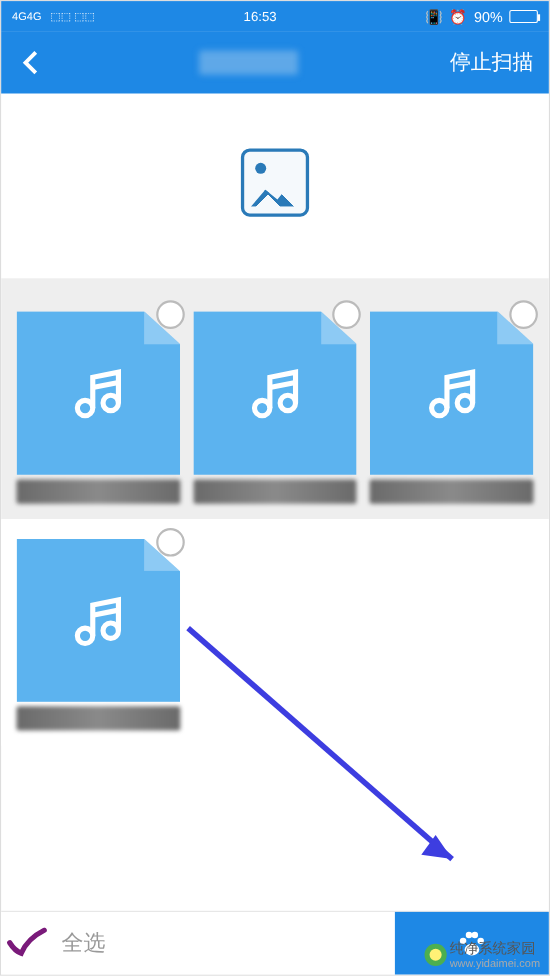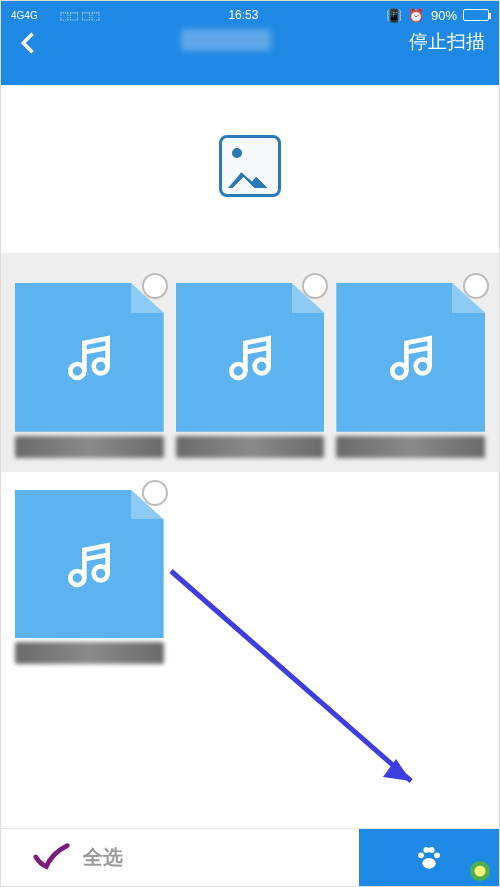--- a/index.html
+++ b/index.html
@@ -1,42 +1,42 @@
 <!DOCTYPE html>
 <html><head>
 <meta charset="utf-8">
 <style>
 * { margin: 0; padding: 0; box-sizing: border-box; }
 body { font-family: -apple-system, "Helvetica Neue", Arial, sans-serif; background: #fff; width: 500px; height: 887px; position: relative; overflow: hidden; border: 1px solid #ddd; }
 .status-bar { height: 28px; background: #1e88e5; color: #fff; display: flex; align-items: center; padding: 0 10px; font-size: 13px; justify-content: space-between; }
-.status-left { display: flex; align-items: center; gap: 22px; font-size: 10px; }
+.status-left { display: flex; align-items: center; gap: 8px; font-size: 10px; }
 .status-right { display: flex; align-items: center; gap: 6px; }
 .status-center { font-size: 12px; font-weight: 400; }
-.header { height: 56px; background: #1e88e5; display: flex; padding: 0 14px; color: #fff; justify-content: space-between; }
+.header { height: 56px; background: #1e88e5; display: flex; align-items: center; padding: 0 14px; color: #fff; justify-content: space-between; }
 .back { width: 28px; height: 28px; }
 .header-title { flex: 1; text-align: center; }
 .title-blur { width: 90px; height: 22px; background: #5fa8e8; filter: blur(3px); border-radius: 2px; margin: 0 auto; }
 .stop { font-size: 19px; font-weight: 500; }
 .scan-section { text-align: center; padding: 50px 20px 30px; }
 .scan-icon { width: 62px; height: 62px; margin: 0 auto 26px; border: 3px solid #2a7ab8; border-radius: 8px; background: #f5f9fc; position: relative; }
 .scan-icon::before { content: ""; position: absolute; top: 10px; left: 10px; width: 10px; height: 10px; background: #2a7ab8; border-radius: 50%; }
 .scan-icon::after { content: ""; position: absolute; bottom: 6px; left: 6px; right: 6px; height: 22px; background: linear-gradient(45deg, transparent 40%, #2a7ab8 40%, #2a7ab8 60%, transparent 60%), linear-gradient(-45deg, transparent 60%, #2a7ab8 60%); clip-path: polygon(0 100%, 30% 30%, 55% 70%, 75% 20%, 100% 100%); }
 .scan-title { font-size: 22px; margin-bottom: 20px; color: #222; }
 .scan-desc { font-size: 18px; color: #333; }
 .scan-desc .count { color: #1e88e5; }
 .grid { display: grid; grid-template-columns: repeat(3, 1fr); gap: 12px; padding: 30px 14px 14px; background: #eee; }
 .file-item { position: relative; }
 .file-icon { width: 100%; aspect-ratio: 1/1; background: #5cb3ef; position: relative; clip-path: polygon(0 0, 78% 0, 100% 20%, 100% 100%, 0 100%); }
 .file-icon::before { content: ""; position: absolute; top: 0; right: 0; width: 22%; height: 20%; background: rgba(255,255,255,0.3); }
 .music-note { position: absolute; top: 50%; left: 50%; transform: translate(-50%, -50%); width: 56px; height: 56px; }
 .file-label { height: 22px; background: linear-gradient(90deg, #6a6a6a, #8a8a8a, #6a6a6a); margin-top: 4px; filter: blur(2px); border-radius: 2px; }
 .checkbox { position: absolute; top: -10px; right: -4px; width: 26px; height: 26px; border: 2px solid #bbb; border-radius: 50%; background: #fff; }
 .grid-lower { background: #fff; padding-top: 18px; }
 .bottom-bar { position: absolute; bottom: 0; left: 0; right: 0; height: 58px; display: flex; align-items: center; border-top: 1px solid #e5e5e5; background: #fff; }
-.select-all { flex: 1; display: flex; align-items: center; padding-left: 32px; gap: 12px; font-weight: bold; }
+.select-all { flex: 1; display: flex; align-items: center; padding-left: 5px; gap: 12px; }
 .check-mark { width: 38px; height: 30px; }
 .select-text { color: #999; font-size: 20px; }
 .action-btn { width: 140px; height: 58px; background: #1e88e5; display: flex; align-items: center; justify-content: center; }
 .paw { width: 32px; height: 32px; }
 .arrow { position: absolute; top: 560px; left: 160px; width: 280px; height: 250px; pointer-events: none; z-index: 5; }
 .watermark { position: absolute; bottom: 4px; right: 8px; font-size: 14px; color: #888; z-index: 10; display: flex; align-items: center; gap: 2px; }
 .wm-logo { width: 22px; height: 22px; display: inline-block; }
 .battery { width: 26px; height: 12px; border: 1px solid #fff; border-radius: 2px; position: relative; }
 .battery::after { content: ""; position: absolute; right: -3px; top: 3px; width: 2px; height: 6px; background: #fff; }
 .battery-fill { height: 100%; width: 61%; background: #fff; }
@@ -149,13 +149,17 @@
       <ellipse cx="12" cy="16" rx="5" ry="4"></ellipse>
     </svg>
   </div>
 </div>
 
 <div class="watermark">
   <svg class="wm-logo" viewBox="0 0 24 24">
     <circle cx="12" cy="12" r="11" fill="#4caf50"></circle>
     <circle cx="12" cy="12" r="6" fill="#fff176"></circle>
   </svg>
+  <div>
+    <div style="font-size:13px;color:#555">纯净系统家园</div>
+    <div style="font-size:10px;color:#aaa">www.yidaimei.com</div>
+  </div>
 </div>
 
 </body></html>

